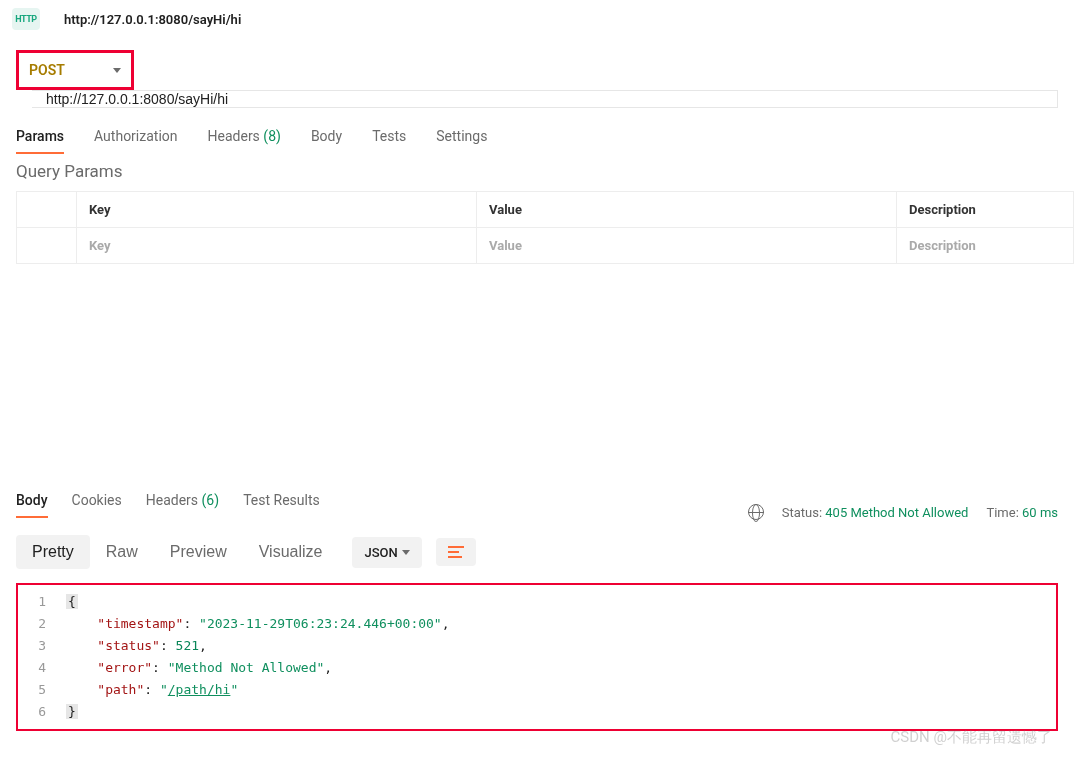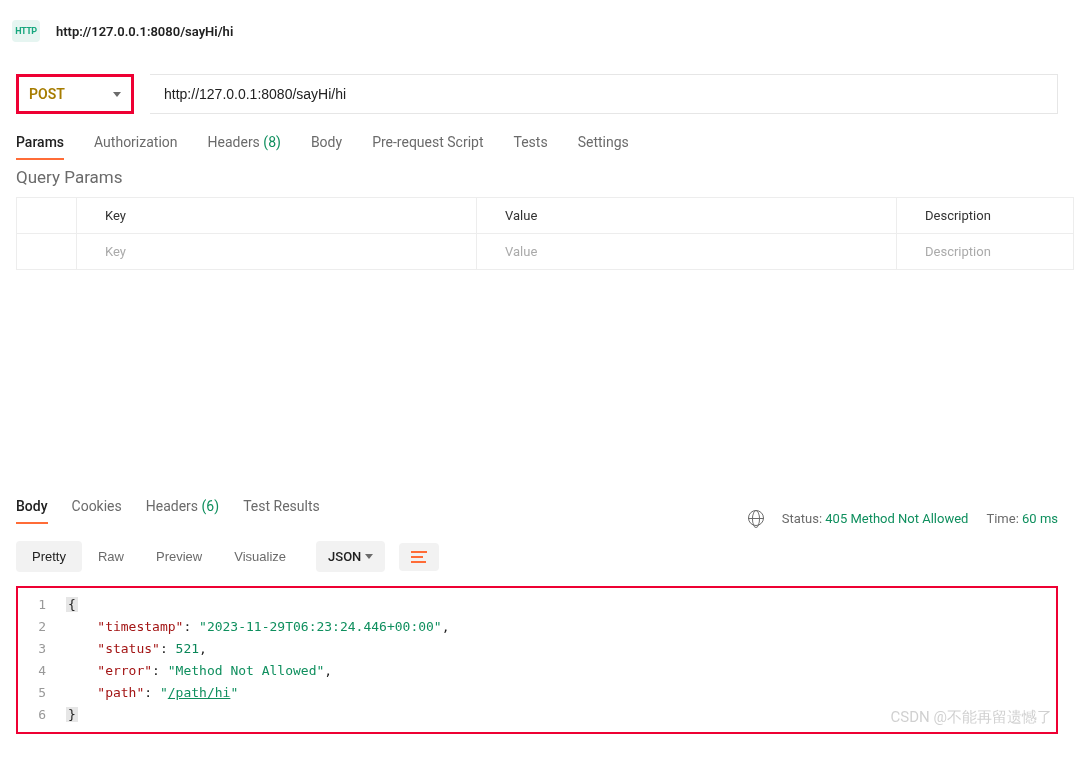--- a/index.html
+++ b/index.html
@@ -1,63 +1,63 @@
 <!DOCTYPE html>
 <html><head>
   <meta charset="utf-8">
   <style>
     * { margin: 0; padding: 0; box-sizing: border-box; }
     body { font-family: -apple-system, BlinkMacSystemFont, "Segoe UI", Roboto, Arial, sans-serif; font-size: 14px; color: #212121; background: #fff; width: 1074px; }
     
     
-    .header-tab { display: flex; align-items: center; padding: 20px 12px; gap: 16px; }
+    .header-tab { display: flex; align-items: center; padding: 8px 12px; gap: 24px; }
     .http-badge { display: inline-flex; align-items: center; justify-content: center; width: 28px; height: 22px; border-radius: 4px; background: #e6f5f1; }
     .http-badge-text { font-size: 9px; font-weight: 700; color: #17a77e; letter-spacing: -0.5px; }
     .header-title { font-size: 13px; font-weight: 600; color: #212121; }
     
     
-    .request-row { display: flex; align-items: stretch; padding: 12px 16px 0 16px; gap: 0; }
+    .request-row { display: flex; align-items: stretch; padding: 12px 16px 0 16px; gap: 0; flex-direction: column; }
     .method-select { border: 3px solid #e03; display: flex; align-items: center; justify-content: space-between; padding: 0 10px; width: 118px; height: 40px; background: #fff; cursor: pointer; }
     .method-text { font-weight: 600; font-size: 14px; color: #a67c00; }
     .chevron-down { width: 0; height: 0; border-left: 4px solid transparent; border-right: 4px solid transparent; border-top: 5px solid #6b6b6b; }
     .url-input { flex: 1; border: 1px solid #e6e6e6; border-left: none; padding: 0 14px; height: 40px; font-size: 14px; color: #212121; background: #fff; margin-left: 16px; border-radius: 0; outline: none; }
     
     
     .tabs { display: flex; gap: 0; padding: 14px 16px 0 16px; border-bottom: 1px solid transparent; }
     .tab { padding: 6px 0 10px 0; margin-right: 30px; cursor: pointer; color: #6b6b6b; font-size: 14px; position: relative; }
     .tab.active { color: #212121; font-weight: 500; }
     .tab.active::after { content: ''; position: absolute; bottom: 0; left: 0; right: 0; height: 2px; background: #ff6c37; }
     .tab .count { color: #0f8f5e; }
     
     
     .section-title { padding: 6px 16px 10px 16px; font-size: 17px; color: #6b6b6b; }
     
     
     .params-table { width: calc(100% - 16px); margin-left: 16px; border-collapse: collapse; }
-    .params-table th, .params-table td { border: 1px solid #ededed; padding: 10px 28px; text-align: left; font-weight: 400; font-size: 13px; }
+    .params-table th, .params-table td { border: 1px solid #ededed; padding: 10px 12px; text-align: left; font-weight: 700; font-size: 13px; }
     .params-table th { color: #333; }
     .params-table td { color: #aaa; }
     .params-table .checkbox-col { width: 60px; }
     .params-table .key-col { width: 400px; }
     .params-table .value-col { width: 420px; }
     
     
     .response-section { margin-top: 220px; padding: 0 16px; }
     .response-header { display: flex; justify-content: space-between; align-items: center; border-bottom: 1px solid transparent; }
     .response-tabs { display: flex; }
     .response-tabs .tab { margin-right: 24px; }
     .response-meta { display: flex; align-items: center; gap: 18px; font-size: 13px; color: #6b6b6b; margin-top: 20px; }
     .globe-icon { width: 16px; height: 16px; border: 1.2px solid #6b6b6b; border-radius: 50%; position: relative; }
     .globe-icon::before { content: ''; position: absolute; top: -1px; left: 50%; width: 6px; height: 16px; border: 1.2px solid #6b6b6b; border-radius: 50%; transform: translateX(-50%); }
     .globe-icon::after { content: ''; position: absolute; top: 50%; left: -1px; right: -1px; height: 1.2px; background: #6b6b6b; }
     .status-value { color: #0f8f5e; }
     
     
     .response-toolbar { display: flex; align-items: center; gap: 0; padding: 14px 0; }
-    .toolbar-btn { padding: 8px 16px; border: none; background: transparent; font-size: 13px; color: #6b6b6b; cursor: pointer; border-radius: 4px; }
+    .toolbar-btn { padding: 8px 16px; border: none; background: transparent; font-size: 16px; color: #6b6b6b; cursor: pointer; border-radius: 4px; }
     .toolbar-btn.active { background: #f2f2f2; color: #212121; font-weight: 500; }
     .format-select { display: flex; align-items: center; gap: 4px; padding: 8px 12px; margin-left: 14px; background: #f2f2f2; border-radius: 4px; cursor: pointer; font-size: 13px; color: #212121; font-weight: 500; }
     .wrap-icon-btn { margin-left: 14px; padding: 8px 12px; background: #f2f2f2; border-radius: 4px; display: flex; align-items: center; cursor: pointer; }
     .wrap-icon { width: 16px; height: 12px; position: relative; }
     .wrap-icon::before, .wrap-icon::after { content: ''; position: absolute; left: 0; right: 0; height: 2px; background: #ff6c37; }
     .wrap-icon::before { top: 0; }
     .wrap-icon::after { top: 5px; width: 70%; }
     .wrap-icon .line3 { position: absolute; top: 10px; left: 0; width: 90%; height: 2px; background: #ff6c37; }
     
     
@@ -65,21 +65,21 @@
     .code-block { display: flex; font-family: Consolas, Monaco, monospace; font-size: 13px; line-height: 22px; }
     .line-numbers { width: 40px; text-align: right; padding-right: 12px; color: #999; user-select: none; }
     .code-content { flex: 1; padding-left: 8px; }
     .json-key { color: #a31515; }
     .json-string { color: #0f8f5e; }
     .json-number { color: #098658; }
     .json-link { color: #0f8f5e; text-decoration: underline; }
     .brace-hl { background: #e6e6e6; padding: 0 2px; }
     
     
-    .watermark { position: fixed; bottom: 32px; right: 22px; color: rgba(120,120,120,0.35); font-size: 15px; pointer-events: none; }
+    .watermark { position: fixed; bottom: 12px; right: 22px; color: rgba(120,120,120,0.35); font-size: 15px; pointer-events: none; }
   </style>
 </head>
 <body>
 
 <div class="header-tab">
   <span class="http-badge">
     <span class="http-badge-text">HTTP</span>
   </span>
   <span class="header-title">http://127.0.0.1:8080/sayHi/hi</span>
 </div>
@@ -93,21 +93,20 @@
 </div>
 
 <div class="tabs">
   <div class="tab active">Params</div>
   <div class="tab">Authorization</div>
   <div class="tab">
     <span>Headers</span>
     <span class="count">(8)</span>
   </div>
   <div class="tab">Body</div>
-  <div class="tab">Pre-request Script</div>
   <div class="tab">Tests</div>
   <div class="tab">Settings</div>
 </div>
 
 <div class="section-title">Query Params</div>
 
 <table class="params-table">
   <thead>
     <tr>
       <th class="checkbox-col"></th>

